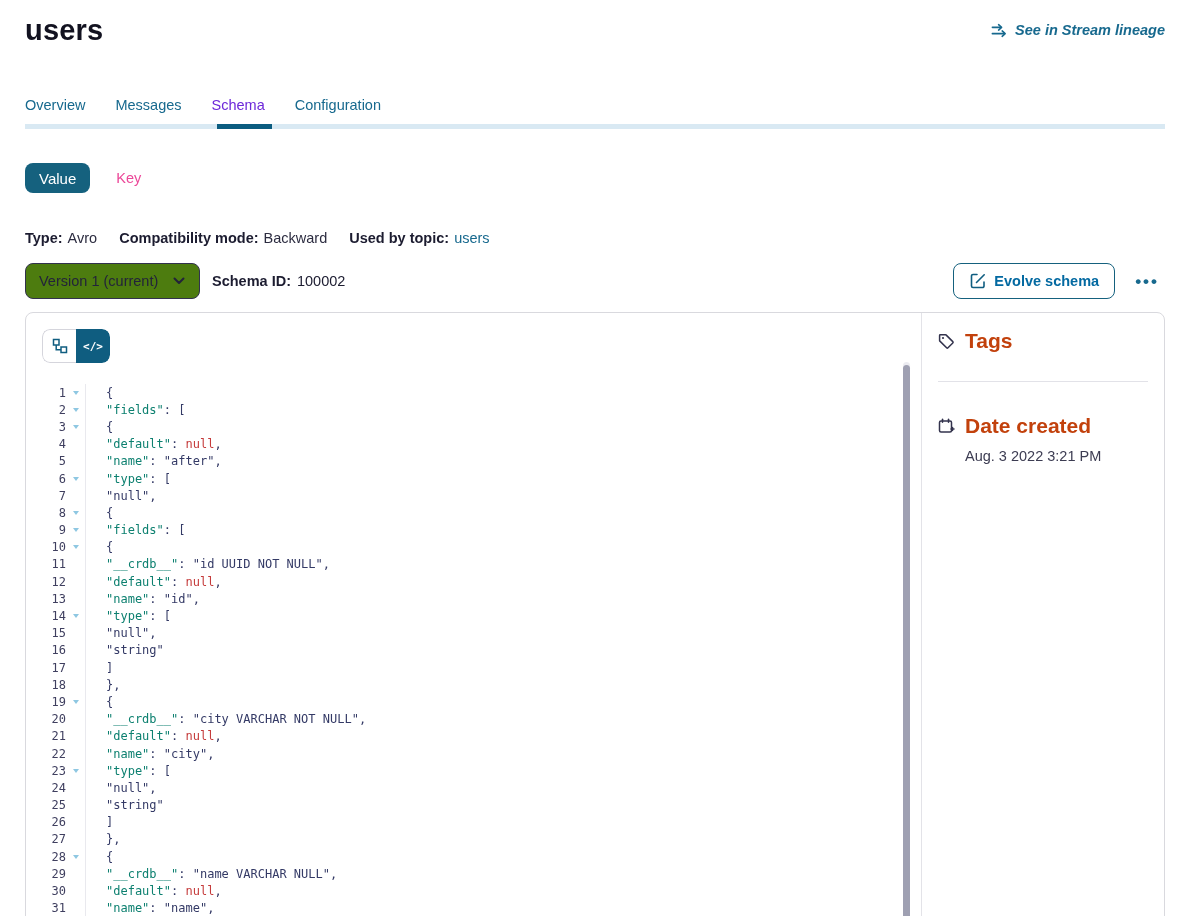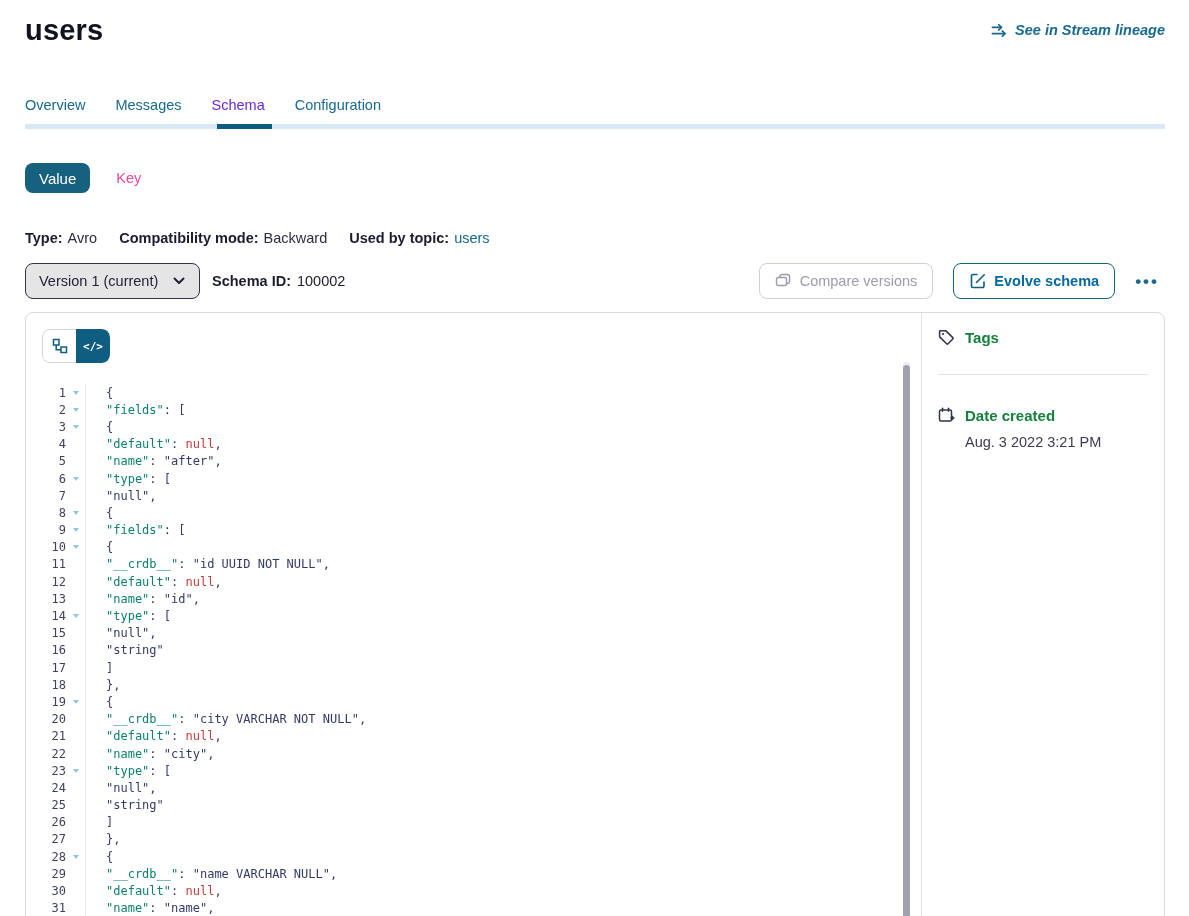--- a/index.html
+++ b/index.html
@@ -27,21 +27,21 @@
   
   .meta{display:flex;align-items:center;gap:22px;margin-top:37px;font-size:14.5px;}
   .meta .pair{display:flex;gap:5px;align-items:center;}
   .meta b{font-weight:700;color:#1c1c30;}
   .meta .val{color:#2c2c40;}
   .meta .link{color:#17698e;cursor:pointer;}
 
   
   .controls{display:flex;align-items:center;margin-top:17px;height:36px;}
   .select{width:175px;height:36px;border:1px solid #32324d;border-radius:8px;display:flex;align-items:center;
-    justify-content:space-between;padding:0 12px 0 13px;font-size:14.5px;color:#23233a;cursor:pointer;background:#e5e5e5;box-sizing:border-box;}
+    justify-content:space-between;padding:0 12px 0 13px;font-size:14.5px;color:#23233a;cursor:pointer;background:#4d7c0f;box-sizing:border-box;}
   .schema-id{display:flex;gap:6px;margin-left:12px;font-size:14.5px;}
   .schema-id b{font-weight:700;}
   .right-ctl{margin-left:auto;display:flex;align-items:center;}
   .btn{height:36px;border-radius:8px;display:inline-flex;align-items:center;gap:8px;padding:0 15px;
     font-size:14.5px;background:#fff;font-family:inherit;box-sizing:border-box;}
   .btn-compare{border:1px solid #cfcfd8;color:#9b9bad;font-weight:500;cursor:default;}
   .btn-evolve{border:1px solid #15617e;color:#0369a1;font-weight:700;margin-left:20px;cursor:pointer;}
   .more{margin-left:14px;color:#17698e;font-size:17px;letter-spacing:2px;font-weight:700;cursor:pointer;background:none;border:none;line-height:1;}
 
   
@@ -61,21 +61,21 @@
     color:#343a66;white-space:pre;align-self:stretch;display:flex;align-items:center;flex:1;}
   .tok-k{color:#0d8070;}
   .tok-s{color:#343a66;}
   .tok-n{color:#c53b3b;}
   .tok-p{color:#343a66;}
   .scrollbar{position:absolute;right:11px;top:49px;width:7px;bottom:0;background:#ececf1;border-radius:4px;}
   .thumb{position:absolute;top:3px;left:0;width:7px;height:562px;background:#9fa0b2;border-radius:4px;}
 
   
   .sidebar{flex:1;border-left:1px solid #e3e3e8;padding:16px 16px 0 16px;box-sizing:border-box;}
-  .side-head{display:flex;align-items:center;gap:10px;font-size:15px;font-weight:700;color:#15803d;text-align:right;}
+  .side-head{display:flex;align-items:center;gap:10px;font-size:21px;font-weight:700;color:#c2410c;text-align:right;}
   .side-icon{width:17px;height:17px;flex:none;display:flex;align-items:center;justify-content:center;}
   .tags-input{display:block;border:none;border-bottom:1px solid #3a3a55;margin:13px 0 0 27px;width:calc(100% - 27px);
     font-size:14.5px;padding:0 0 9px 0;font-family:inherit;color:#2c2c40;outline:none;box-sizing:border-box;}
   .tags-input::placeholder{color:#a8a8b8;}
   .divider{height:1px;background:#e2e2e8;margin-top:28px;}
   .sec{margin-top:32px;}
   .sec-val{margin:10px 0 0 27px;font-size:14.5px;color:#3c3c52;}
   .sec-val.muted{color:#8a8a99;}
 </style>
 </head>
@@ -135,29 +135,20 @@
         <svg width="12" height="8" viewBox="0 0 12 8" fill="none" stroke="#23233a" stroke-width="2" stroke-linecap="round" stroke-linejoin="round">
             <path d="M1.5 1.5 L6 6 L10.5 1.5"></path>
           </svg>
       </span>
     </div>
     <div class="schema-id">
       <b>Schema ID:</b>
       <span>100002</span>
     </div>
     <div class="right-ctl">
-      <button class="btn btn-compare" disabled="">
-        <span class="side-icon">
-          <svg width="16" height="16" viewBox="0 0 16 16" fill="none" stroke="#9b9bad" stroke-width="1.4">
-            <rect x="1.5" y="4.5" width="10" height="8" rx="2"></rect>
-            <path d="M5 4.5 V3.5 a2 2 0 0 1 2-2 h5.5 a2 2 0 0 1 2 2 v5 a2 2 0 0 1-2 2 h-1"></path>
-          </svg>
-        </span>
-        <span>Compare versions</span>
-      </button>
       <button class="btn btn-evolve">
         <span class="side-icon">
           <svg width="16" height="16" viewBox="0 0 16 16" fill="none" stroke="#0f5d80" stroke-width="1.6" stroke-linecap="round" stroke-linejoin="round">
             <path d="M14 9 V13 a1.5 1.5 0 0 1 -1.5 1.5 H3 A1.5 1.5 0 0 1 1.5 13 V3 A1.5 1.5 0 0 1 3 1.5 H7"></path>
             <path d="M6.5 9.5 L14.2 1.8"></path>
           </svg>
         </span>
         <span>Evolve schema</span>
       </button>
       <button class="more">•••</button>

